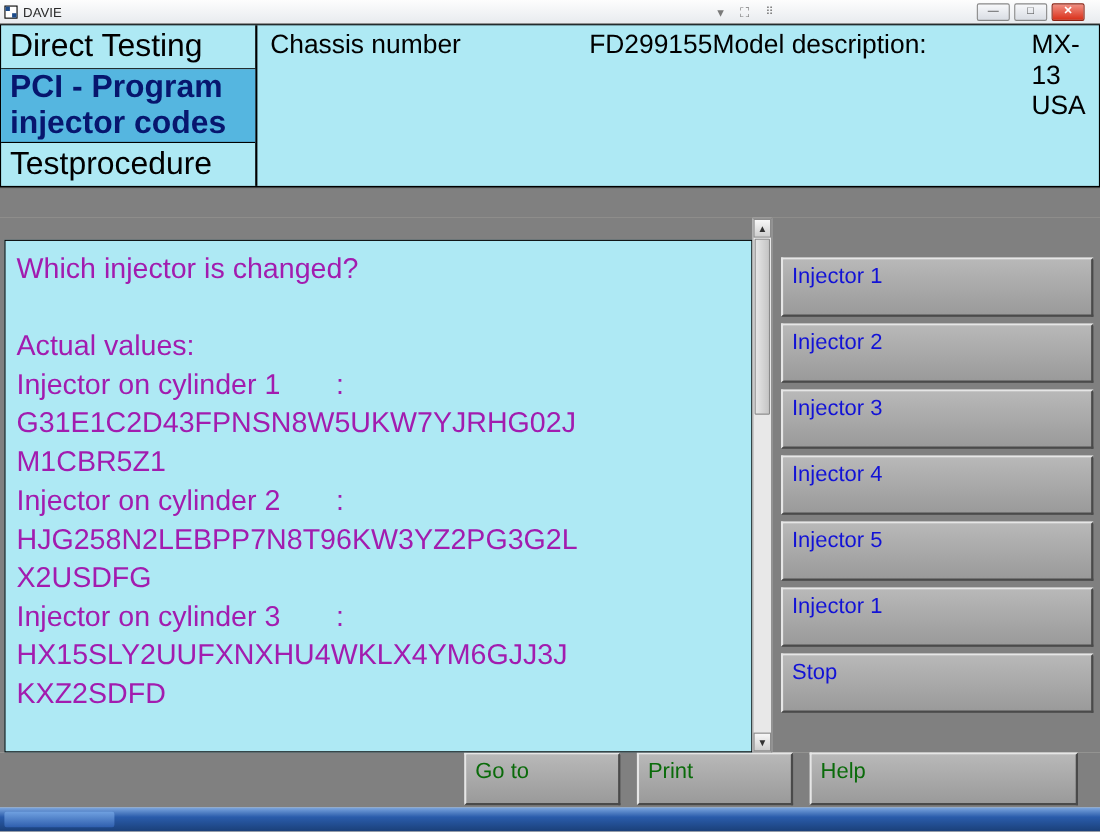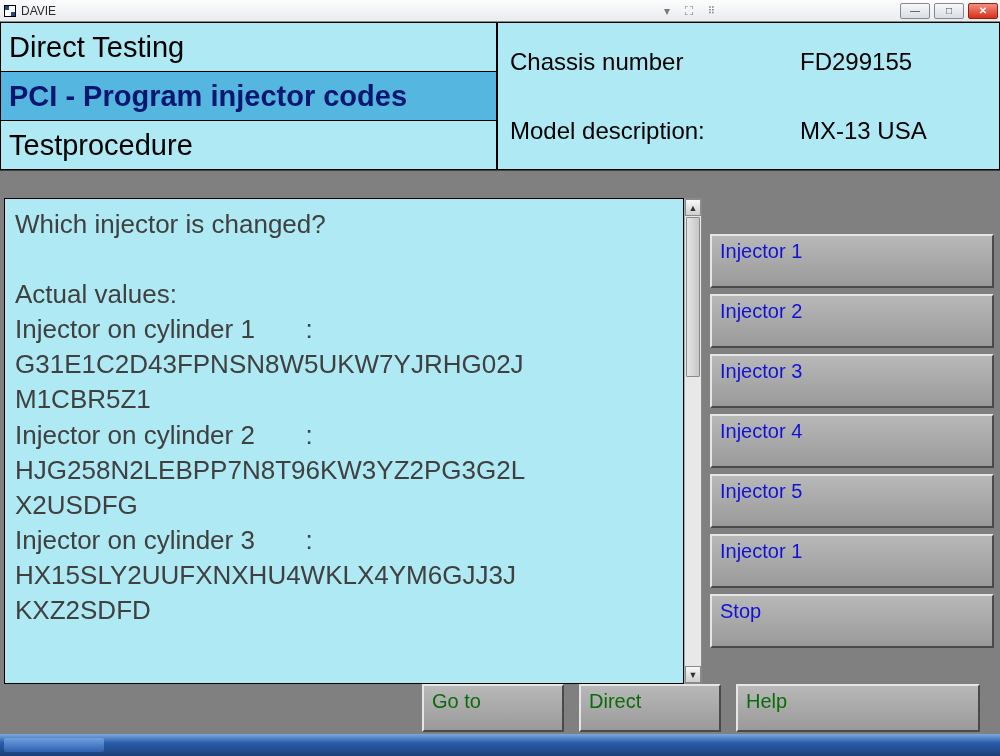--- a/index.html
+++ b/index.html
@@ -5,21 +5,21 @@
   * { box-sizing: border-box; margin: 0; padding: 0; }
   html, body { width: 1000px; height: 756px; overflow: hidden; font-family: Arial, Helvetica, sans-serif; background: #d4d0c8; }
   
   
   .titlebar {
     height: 22px;
     background: linear-gradient(to bottom, #fdfdfd, #e8ebef);
     border-bottom: 1px solid #8a8a8a;
     display: flex;
     align-items: center;
-    padding: 0 2px 0 4px;
+    padding: 0 14px 0 4px;
     font-size: 12px;
     color: #2a2a2a;
   }
   .titlebar .app-icon {
     width: 12px; height: 12px; 
     margin-right: 5px;
     background: #fff;
     border: 1px solid #000;
     position: relative;
   }
@@ -71,21 +71,21 @@
     border-bottom: 1px solid #000;
   }
   .hl-row:last-child { border-bottom:none; }
   .hl-row.active {
     background: #55b6e0;
     color: #07166e;
     font-weight: bold;
   }
   .header-right {
     flex:1;
-    display:flex; flex-direction:column;
+    display:flex; flex-direction:row;
     justify-content: space-around;
     padding: 4px 12px;
     font-size: 24px;
     color:#000;
   }
   .hr-row { display:flex; }
   .hr-label { width: 290px; }
   .hr-value { flex:1; }
   
   
@@ -101,25 +101,26 @@
     width: 704px;
     padding: 0 0 0 4px;
     display:flex;
   }
   .text-panel {
     flex:1;
     background:#aee9f4;
     border:1px solid #000;
     position:relative;
     font-size:26px;
-    color:#404040;
+    color:#a21caf;
     padding:8px 10px;
     line-height:1.35;
     overflow:hidden;
     white-space: pre-wrap;
+    margin-top: 20px;
   }
   .scrollbar {
     width:18px;
     background:#e8e8e8;
     border:1px solid #8a8a8a;
     border-left:1px solid #aaa;
     position:relative;
     margin-right:2px;
   }
   .scrollbar .sb-btn {
@@ -259,17 +260,17 @@
     <div class="side-btn">Injector 4</div>
     <div class="side-btn">Injector 5</div>
     <div class="side-btn">Injector 1</div>
     <div class="side-btn">Stop</div>
   </div>
 </div>
 
 <div class="bottom-bar">
   <div class="spacer-left"></div>
   <div class="bb-btn">Go to</div>
-  <div class="bb-btn">Direct</div>
+  <div class="bb-btn">Print</div>
   <div class="bb-btn help">Help</div>
 </div>
 
 <div class="task-strip"></div>
 
 </body></html>

